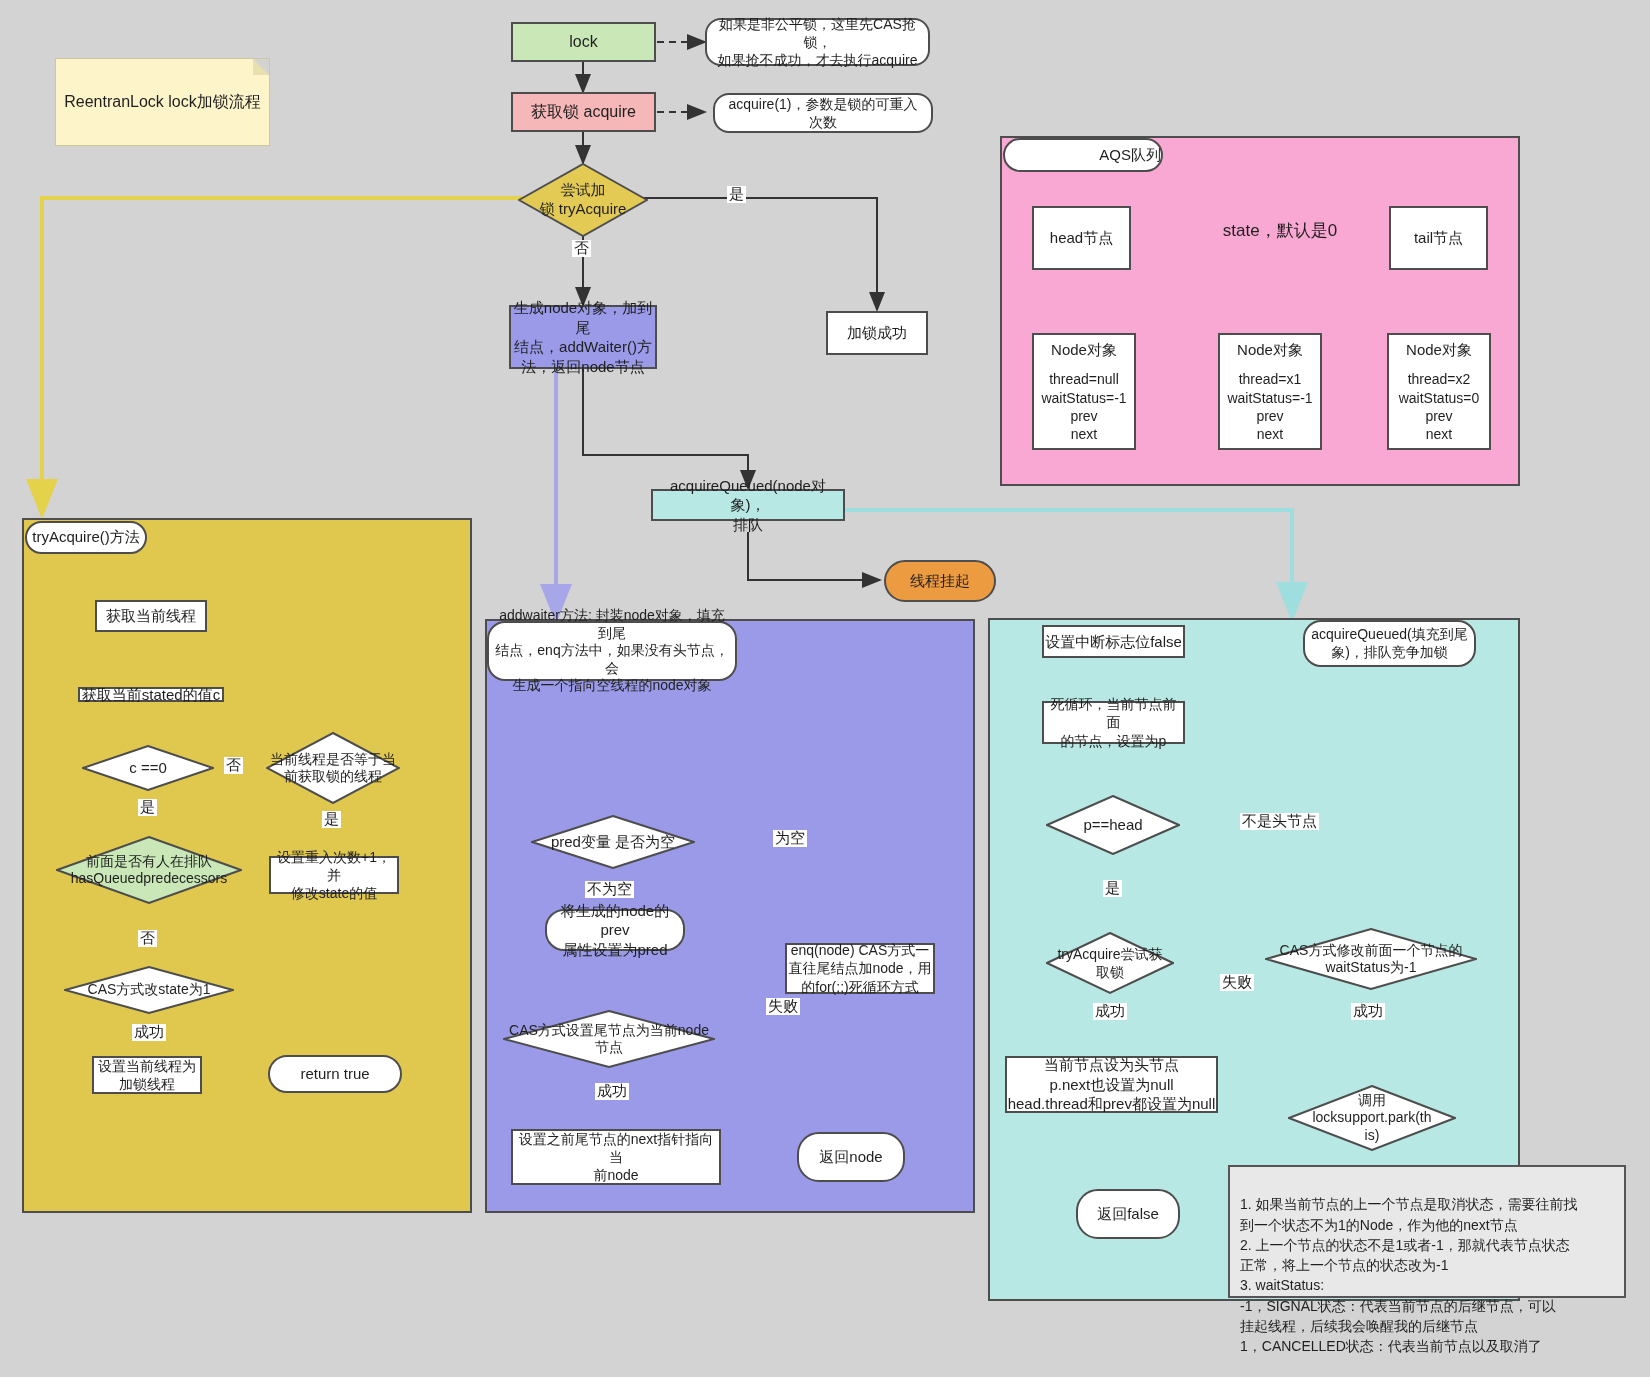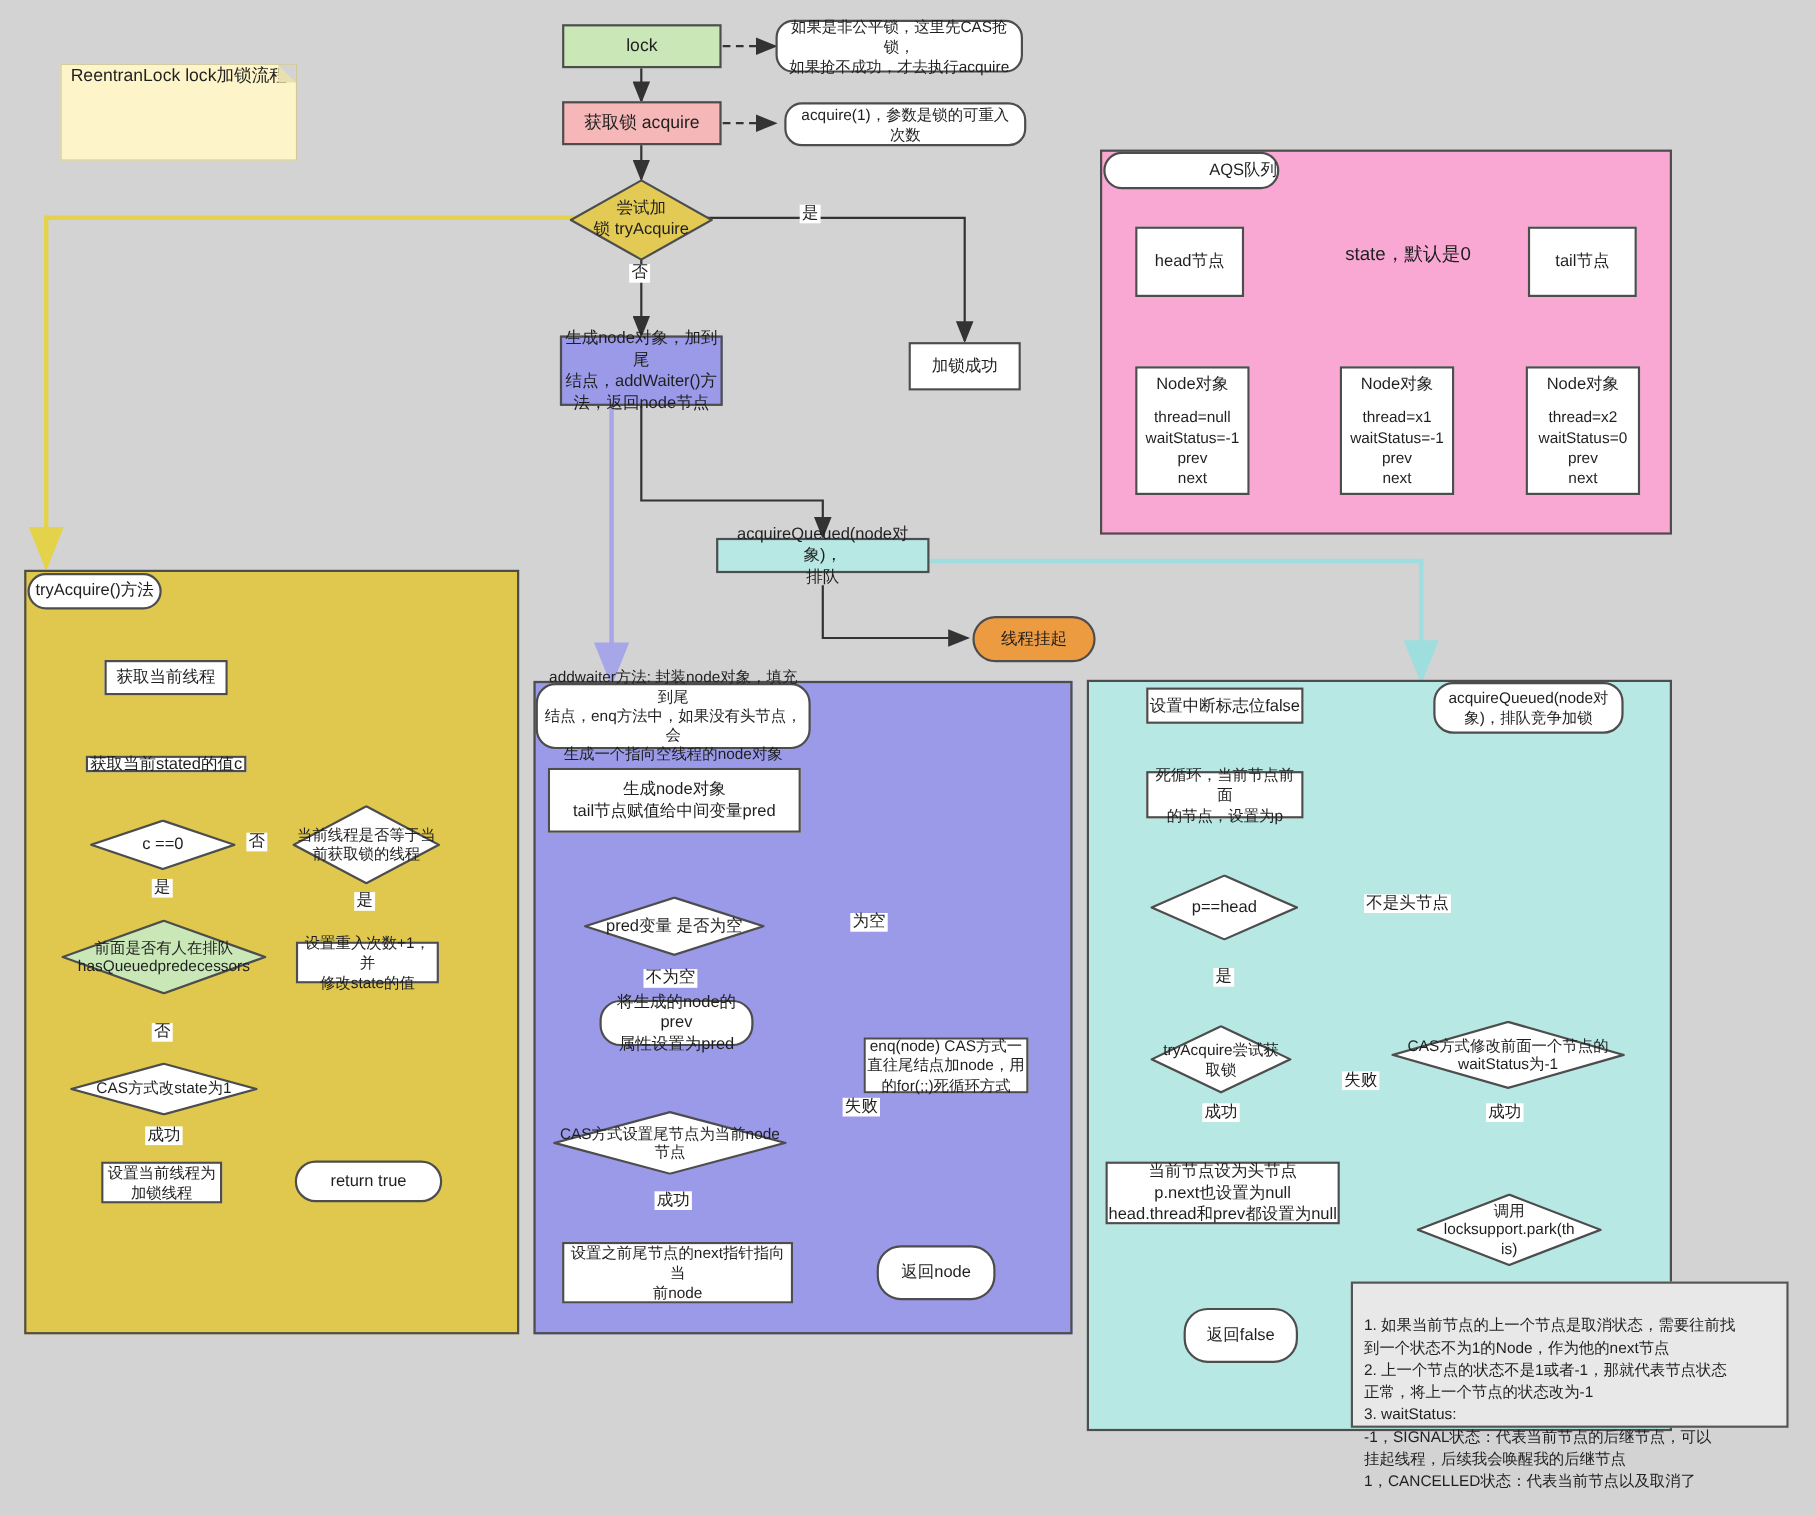--- a/index.html
+++ b/index.html
@@ -22,21 +22,21 @@
   .grouplabel { position:absolute; border:2px solid #4d4d4d; background:#fff;
                 border-radius:18px; display:flex; align-items:center;
                 justify-content:center; text-align:center; line-height:1.25;
                 white-space:pre-line; }
   .diamond { position:absolute; }
   .diamond .dshape { position:absolute; inset:0; }
   .diamond .dtext { position:absolute; inset:0; display:flex; align-items:center;
                     justify-content:center; text-align:center; line-height:1.25;
                     white-space:pre-line; }
   .note-yellow { position:absolute; background:#fdf5c9; border:1px solid #cfc89a;
-                 display:flex; align-items:flex-start; justify-content:center;
+                 display:flex; align-items:center; justify-content:center;
                  text-align:center; }
   .note-yellow:after { content:""; position:absolute; right:0; top:0;
                        border-width:0 16px 16px 0; border-style:solid;
                        border-color:#d3d3d3 #d3d3d3 #e8e0ae #e8e0ae; }
   .notebox { position:absolute; border:2px solid #555; padding:7px 10px;
              line-height:1.45; white-space:pre-line; text-align:left; }
   svg.edges { position:absolute; inset:0; width:1650px; height:1377px;
               pointer-events:none; }
   .elabel { position:absolute; background:#fff; padding:0 2px; line-height:1.1;
             white-space:nowrap; }
@@ -291,24 +291,20 @@
   </div>
 
 
   <div class="group" style="left:485px; top:619px; width:490px; height:594px; background:#9a9ae8;"></div>
   <div class="grouplabel f14" style="left:487px; top:621px; width:250px; height:60px; padding:0 6px;">
     <span>addwaiter方法: 封装node对象，填充到尾
 结点，enq方法中，如果没有头节点，会
 生成一个指向空线程的node对象</span>
   </div>
 
-  <div class="node box f15" style="left:498px; top:698px; width:230px; height:59px;">
-    <span>生成node对象
-tail节点赋值给中间变量pred</span>
-  </div>
 
   <div class="diamond" style="left:531px; top:815px; width:164px; height:54px;">
     <svg class="dshape" viewBox="0 0 164 54" preserveAspectRatio="none">
       <polygon points="82,1 163,27 82,53 1,27" fill="#ffffff" stroke="#4d4d4d" stroke-width="2"></polygon>
     </svg>
     <div class="dtext f15">pred变量 是否为空</div>
   </div>
 
   <div class="elabel f15" style="left:773px; top:830px;">为空</div>
   <div class="elabel f15" style="left:585px; top:881px;">不为空</div>
@@ -338,21 +334,21 @@
     <span>设置之前尾节点的next指针指向当
 前node</span>
   </div>
 
   <div class="node pill f15" style="left:797px; top:1132px; width:108px; height:50px;">
     <span>返回node</span>
   </div>
 
   <div class="group" style="left:988px; top:618px; width:532px; height:683px; background:#b7e8e4;"></div>
   <div class="grouplabel f14" style="left:1303px; top:620px; width:173px; height:47px; padding:0 6px;">
-    <span>acquireQueued(node对
+    <span>acquireQueued(填充到尾
 象)，排队竞争加锁</span>
   </div>
 
   <div class="node box f15" style="left:1042px; top:625px; width:143px; height:33px;">
     <span>设置中断标志位false</span>
   </div>
 
   <div class="node box f14" style="left:1042px; top:701px; width:143px; height:43px;">
     <span>死循环，当前节点前面
 的节点，设置为p</span>

